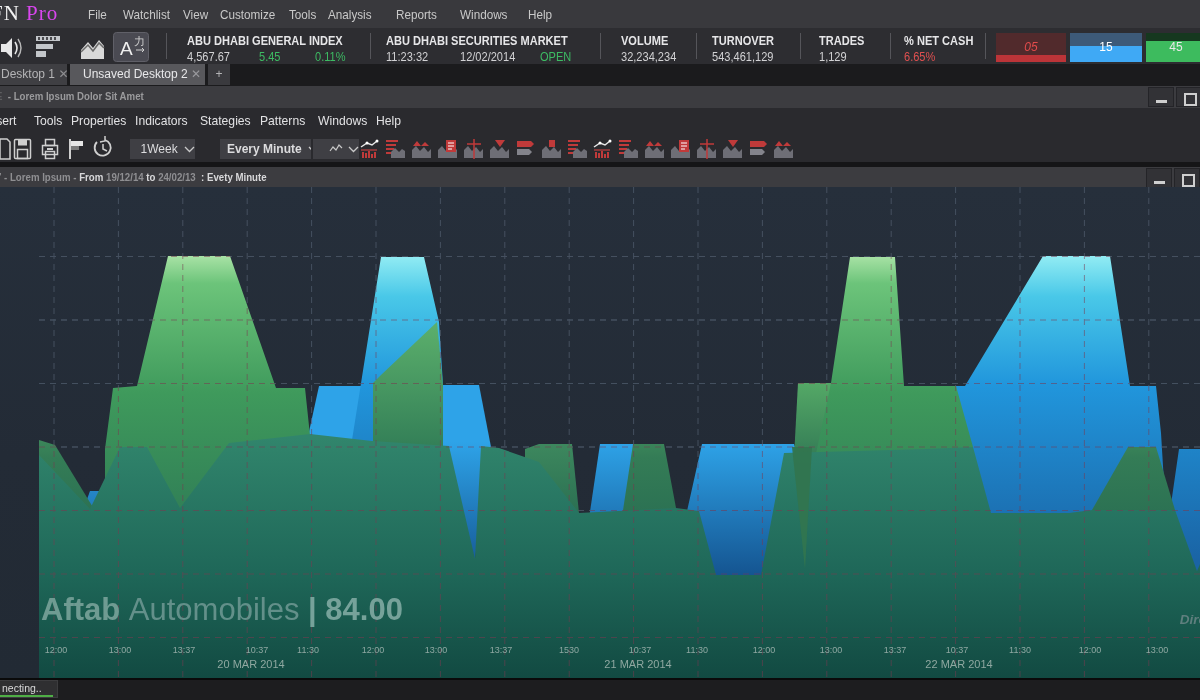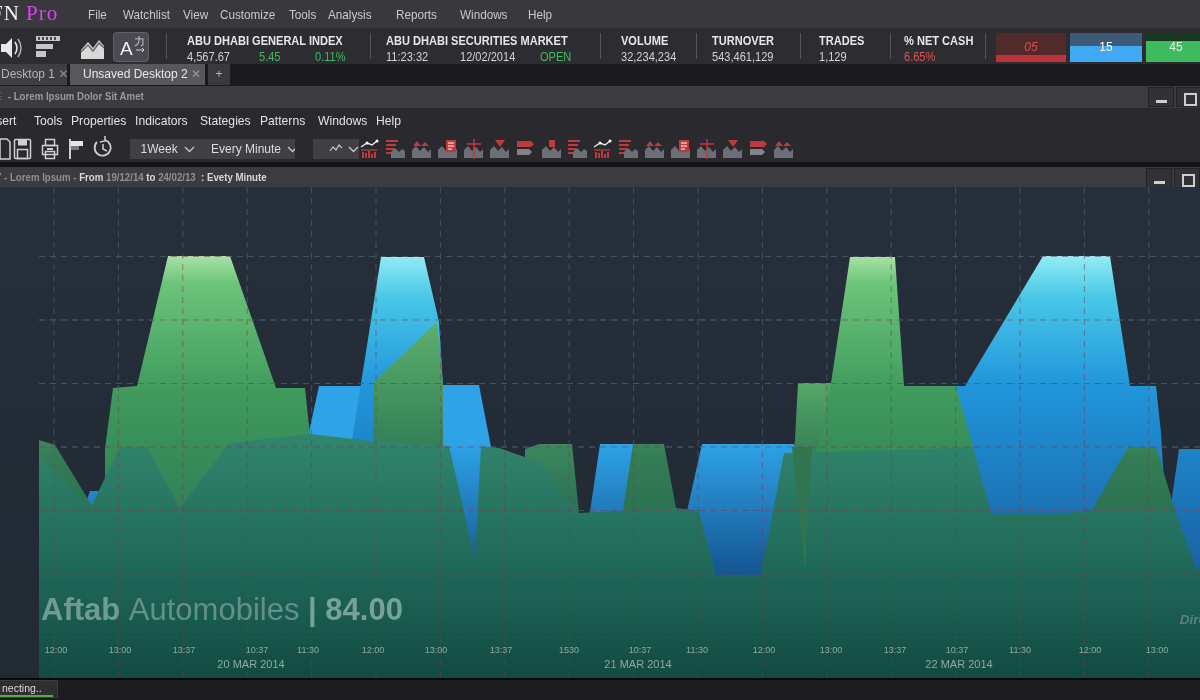--- a/index.html
+++ b/index.html
@@ -173,21 +173,21 @@
       <g stroke="#cfcfcf" stroke-width="1.8" fill="none">
         <path d="M97,6 a8,8 0 1,0 8,-2"></path>
         <path d="M105,0 l0,5 l-5,1" stroke-width="1.5"></path>
         <path d="M103,8 l0,5 l4,2" stroke-width="1.5"></path>
       </g>
     </svg>
   </div>
   <div class="abs ddbtn" style="left:130px;width:57px;padding-left:8px;">1Week <svg width="11" height="7" style="margin-left:3px;">
       <path d="M1,1 L5.5,5.5 L10,1" stroke="#c9c9c9" stroke-width="1.3" fill="none"></path>
     </svg></div>
-  <div class="abs ddbtn" style="left:195px;width:84px;padding-left:16px;">Every Minute <svg width="11" height="7" style="margin-left:3px;">
+  <div class="abs ddbtn" style="left:220px;width:84px;padding-left:7px;font-weight:bold;">Every Minute <svg width="11" height="7" style="margin-left:3px;">
       <path d="M1,1 L5.5,5.5 L10,1" stroke="#c9c9c9" stroke-width="1.3" fill="none"></path>
     </svg></div>
   <div class="abs ddbtn" style="left:313px;width:40px;padding-left:6px;"><svg width="16" height="10">
       <path d="M1,8 L4,4 L7,7 L10,2 L13,5" stroke="#c9c9c9" stroke-width="1.2" fill="none"></path>
     </svg> <svg width="11" height="7">
       <path d="M1,1 L5.5,5.5 L10,1" stroke="#c9c9c9" stroke-width="1.3" fill="none"></path>
     </svg></div>
   <div class="abs" id="redicons" style="left:359px;top:138px;width:440px;height:22px;">
     <svg width="440" height="22">
       <defs>

